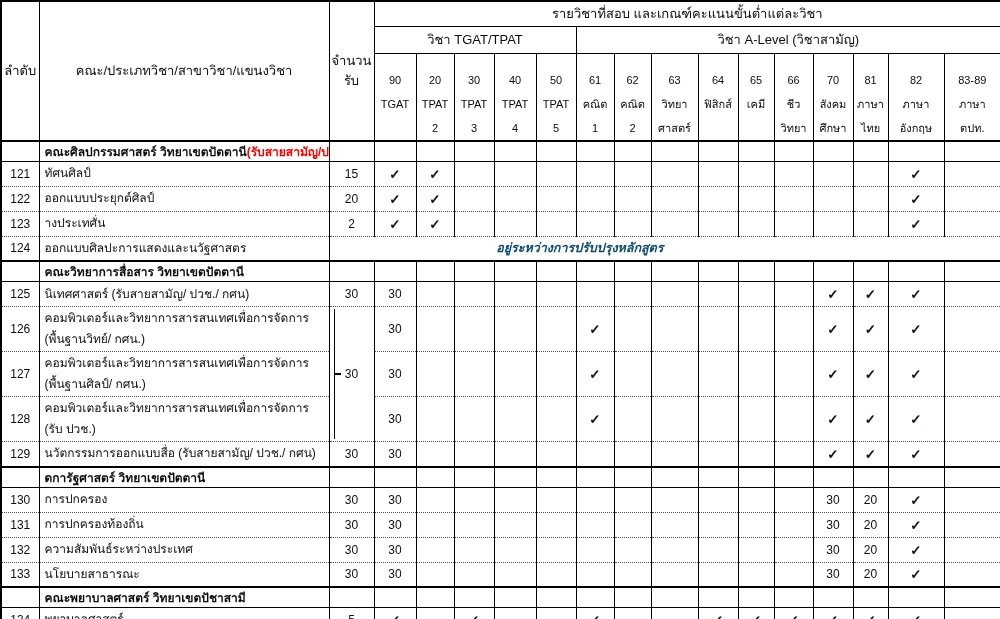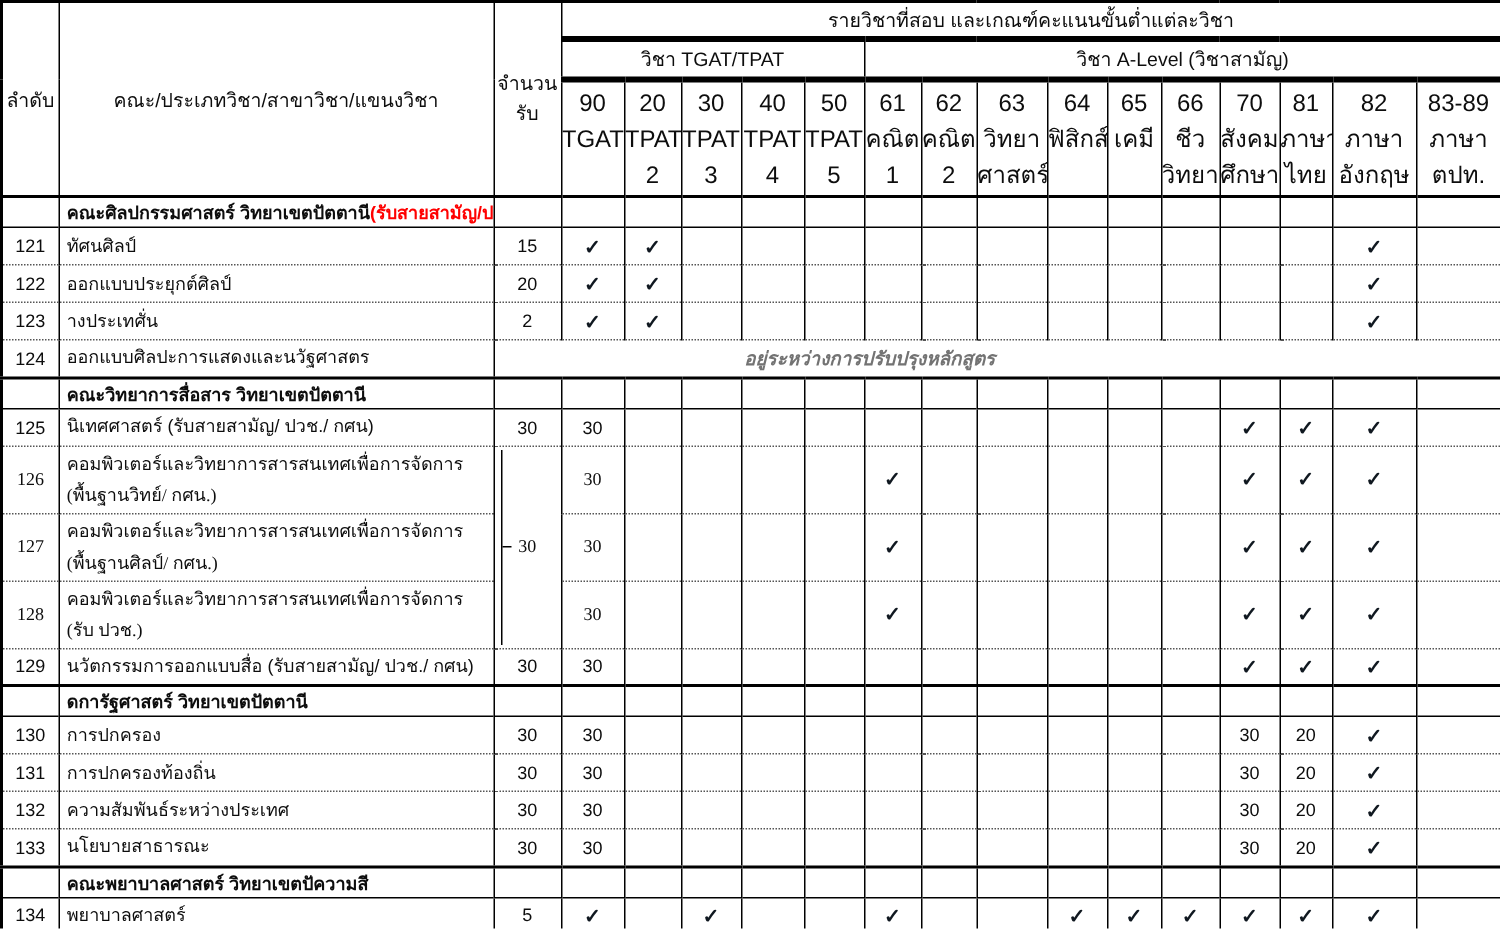--- a/index.html
+++ b/index.html
@@ -2,36 +2,36 @@
 <html><head>
 <meta charset="utf-8">
 <style>
   html,body{margin:0;padding:0;background:#fff;}
   body{width:1000px;height:619px;overflow:hidden;font-family:"Liberation Sans",sans-serif;}
   table{border-collapse:collapse;table-layout:fixed;width:1000px;border:2px solid #000;}
   td{border-left:1px solid #000;padding:0;margin:0;text-align:center;vertical-align:middle;
      color:#0d0d0d;font-size:12px;overflow:hidden;white-space:nowrap;}
   
   thead td{font-weight:normal;font-size:13px;}
-  tr.band2 td, tr.band3 td{border-top:4px solid #000000;}
+  tr.band2 td, tr.band3 td{border-top:1px solid #000000;}
   tr.band1{height:25px;} tr.band2{height:27px;} tr.band3{height:78px;}
-  td.subj{vertical-align:top;padding-top:3px;font-size:16px;}
+  td.subj{vertical-align:top;padding-top:14px;font-size:11px;}
   td.subj div{height:24px;line-height:24px;}
   td.lhead div{line-height:20px;}
   
   tr.sec td{border-top:2px solid #000;}
   tr.asec td{border-top:1px solid #000;}
   tr.dot td{border-top:1px dotted #555;}
-  tr.sec{height:19px;} tr.prog{height:25px;} tr.tall{height:45px;font-family:Liberation Serif, serif;}
+  tr.sec{height:19px;} tr.prog{height:25px;} tr.tall{height:45px;}
   td.name{text-align:left;padding-left:5px;}
   td.name div{line-height:21px;}
   .sec-title{font-weight:bold;}
   .red{color:#ff0000;}
   .chk{font-weight:bold;font-size:13.5px;color:#101820;}
-  td.note16{color:#737373;font-weight:bold;font-style:italic;font-size:12.5px;padding-right:170px;}
+  td.note16{color:#0c4a6e;font-weight:bold;font-style:italic;font-size:12.5px;padding-right:170px;}
   td.brace{position:relative;}
   .bline{position:absolute;left:4px;top:2px;bottom:2px;width:1.5px;background:#000;}
   .btick{position:absolute;left:5px;top:50%;margin-top:-1px;width:6px;height:1.5px;background:#000;}
 </style>
 </head>
 <body>
 
 <table>
   <colgroup>
     <col style="width:38px">
@@ -473,21 +473,21 @@
         <td></td>
         <td></td>
         <td></td>
         <td>30</td>
         <td>20</td>
         <td><span class="chk">✓</span></td>
         <td></td>
       </tr>
       <tr class="sec">
         <td></td>
-        <td class="name"><span class="sec-title">คณะพยาบาลศาสตร์ วิทยาเขตปัความสี</span></td>
+        <td class="name"><span class="sec-title">คณะพยาบาลศาสตร์ วิทยาเขตปัชาสามี</span></td>
         <td></td>
         <td></td>
         <td></td>
         <td></td>
         <td></td>
         <td></td>
         <td></td>
         <td></td>
         <td></td>
         <td></td>

